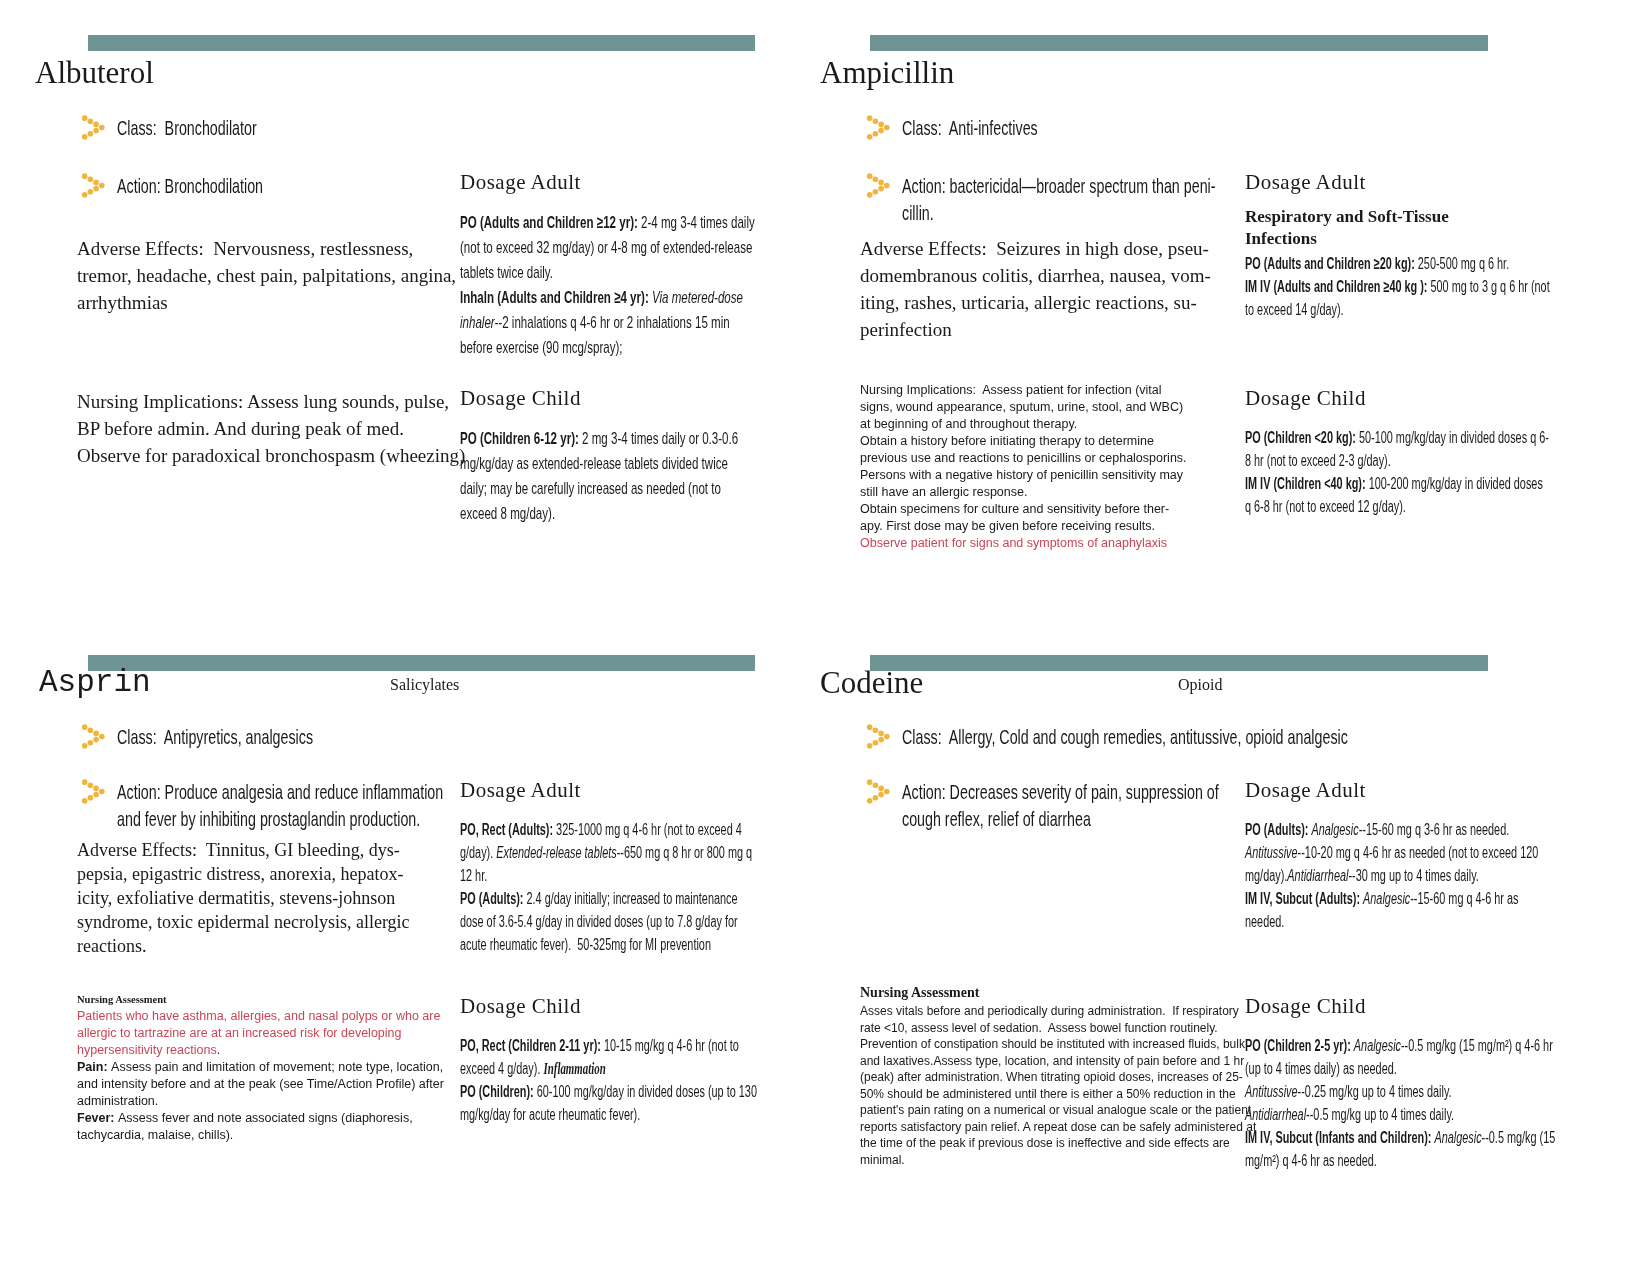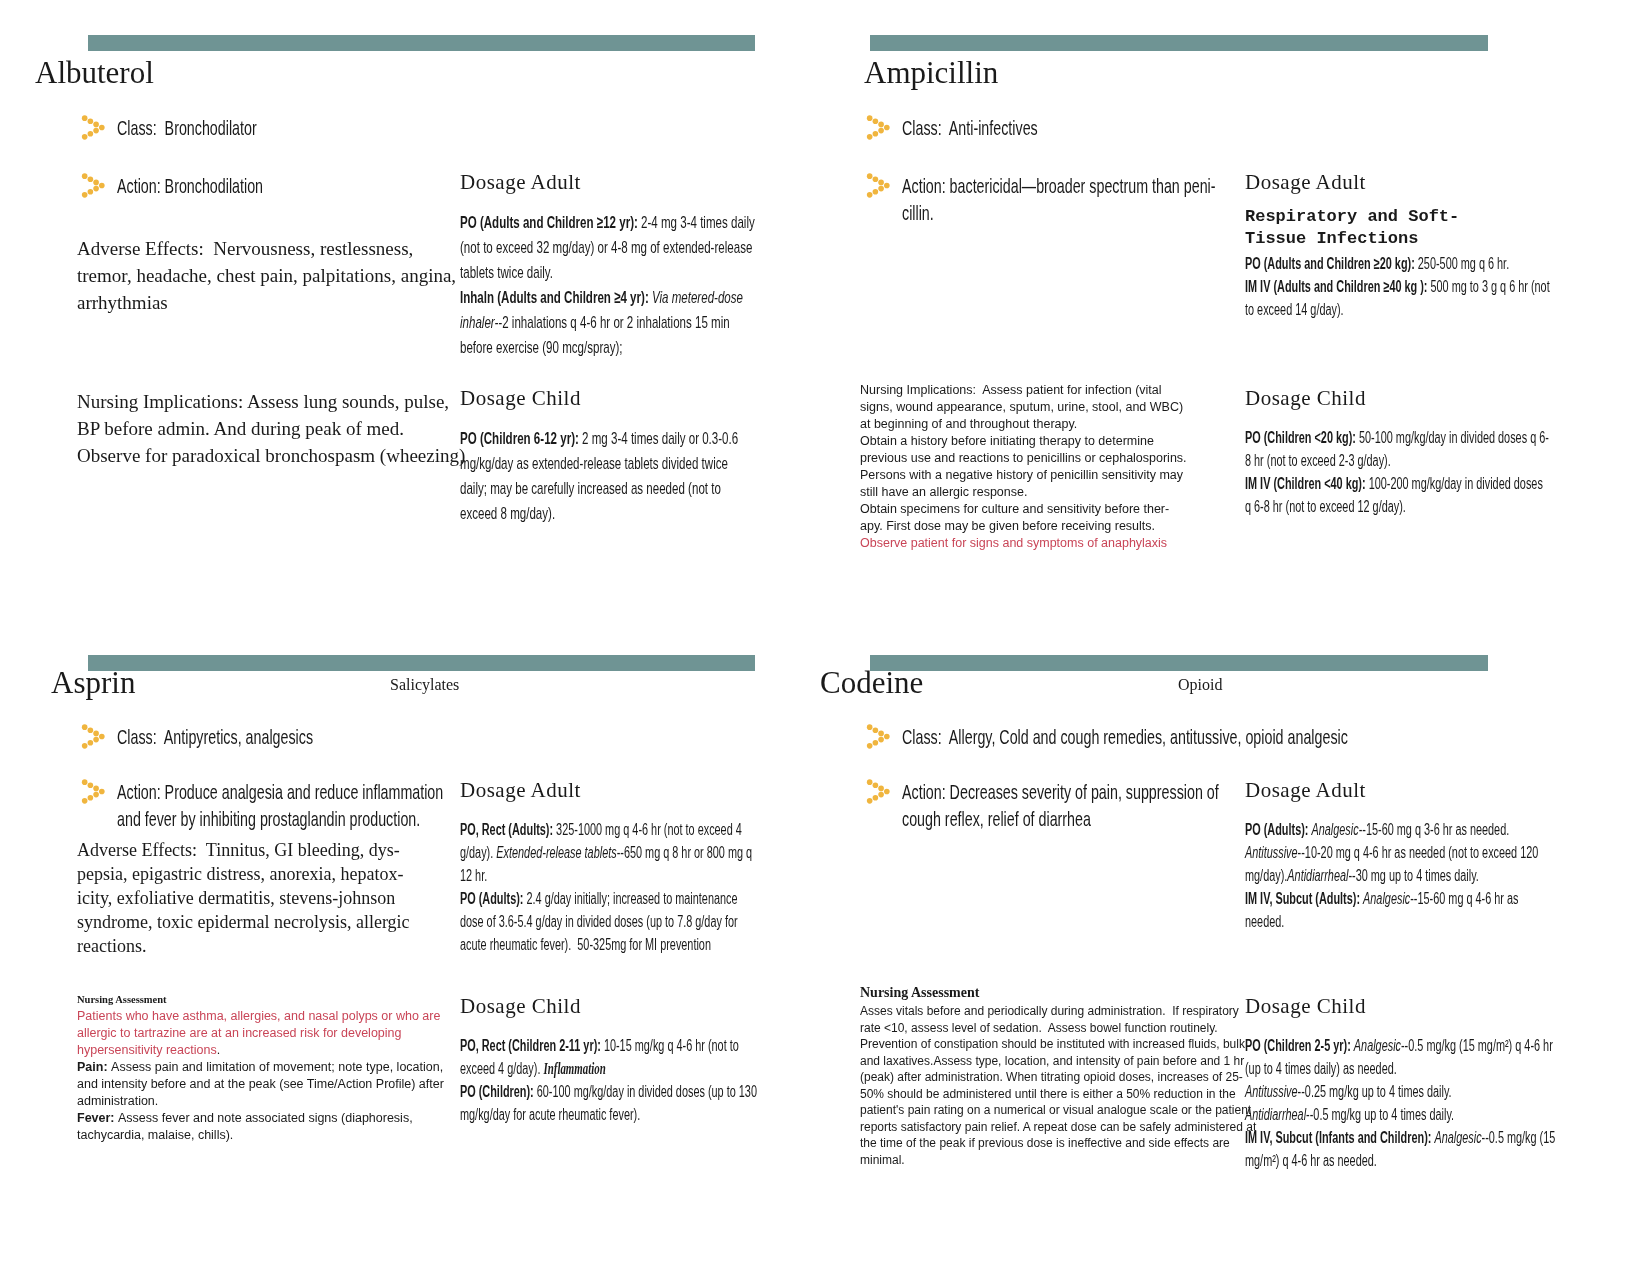--- a/index.html
+++ b/index.html
@@ -25,21 +25,21 @@
   }
   .class-line{font-size:21px;line-height:27px;width:900px;}
   .action-line{font-size:21px;line-height:27px;width:900px;}
   .dos-body{font-size:17px;line-height:25px;}
   .dos-body-sm{font-size:16px;line-height:23px;}
   .serif-body{position:absolute;font-family:"Liberation Serif",serif;font-size:19px;line-height:27px;white-space:pre-wrap;}
   .serif-body-sm{position:absolute;font-family:"Liberation Serif",serif;font-size:18px;line-height:24px;white-space:pre-wrap;}
   .sans-body{position:absolute;font-family:"Liberation Sans",sans-serif;font-size:12.5px;line-height:17px;white-space:pre-wrap;}
   .sans-body-sm{position:absolute;font-family:"Liberation Sans",sans-serif;font-size:12px;line-height:16.5px;white-space:pre-wrap;}
   .dos-head{position:absolute;font-family:"Liberation Serif",serif;font-size:21px;letter-spacing:0.5px;white-space:pre-wrap;}
-  .subhead-serif{position:absolute;font-family:Liberation Mono, monospace;font-weight:bold;font-size:17px;line-height:22px;width:235px;white-space:pre-wrap;}
+  .subhead-serif{position:absolute;font-family:Liberation Serif, serif;font-weight:bold;font-size:17px;line-height:22px;width:235px;white-space:pre-wrap;}
   .nurse-head-sm{position:absolute;font-family:"Liberation Serif",serif;font-weight:bold;font-size:10.5px;white-space:pre-wrap;}
   .nurse-head{position:absolute;font-family:"Liberation Serif",serif;font-weight:bold;font-size:14px;white-space:pre-wrap;}
   .seg-n{}
   .seg-b{font-weight:bold;}
   .seg-i{font-style:italic;}
   .seg-sbi{font-family:"Liberation Serif",serif;font-weight:bold;font-style:italic;}
   .seg-red{color:var(--red);}
 </style>
 </head>
 <body>
@@ -79,21 +79,21 @@
 
   <div class="dos-head" style="left:425px;top:140px;">Dosage Adult</div>
   <div class="cond dos-body" style="left:425px;top:180px;width:434px;"><span class="seg-b">PO (Adults and Children ≥12 yr): </span><span class="seg-n">2-4 mg 3-4 times daily (not to exceed 32 mg/day) or 4-8 mg of extended-release tablets twice daily.</span><br><span class="seg-b">Inhaln (Adults and Children ≥4 yr): </span><span class="seg-i">Via metered-dose inhaler--</span><span class="seg-n">2 inhalations q 4-6 hr or 2 inhalations 15 min before exercise (90 mcg/spray);</span></div>
 
   <div class="dos-head" style="left:425px;top:356px;">Dosage Child</div>
   <div class="cond dos-body" style="left:425px;top:396px;width:434px;"><span class="seg-b">PO (Children 6-12 yr): </span><span class="seg-n">2 mg 3-4 times daily or 0.3-0.6 mg/kg/day as extended-release tablets divided twice daily; may be carefully increased as needed (not to exceed 8 mg/day).</span></div>
 </div>
 
 <div class="card" style="left:820px;top:30px;width:775px;height:600px;">
   <div class="bar" style="left:50px;top:5px;width:618px;"></div>
-  <div class="card-title" style="left:0px;top:25px;margin-left:44px;">Ampicillin</div>
+  <div class="card-title" style="left:0px;top:25px;">Ampicillin</div>
 
   <svg class="arrow-icon" style="left:45px;top:84px;" viewBox="0 0 26 26">
     <g fill="var(--dot)">
         <circle cx="4.5" cy="4" r="2.7"></circle>
         <circle cx="10" cy="7" r="2.7"></circle>
         <circle cx="15.5" cy="10" r="2.7"></circle>
         <circle cx="21" cy="13" r="2.7"></circle>
         <circle cx="15.5" cy="16" r="2.7"></circle>
         <circle cx="10" cy="19" r="2.7"></circle>
         <circle cx="4.5" cy="22" r="2.7"></circle>
@@ -107,33 +107,34 @@
         <circle cx="10" cy="7" r="2.7"></circle>
         <circle cx="15.5" cy="10" r="2.7"></circle>
         <circle cx="21" cy="13" r="2.7"></circle>
         <circle cx="15.5" cy="16" r="2.7"></circle>
         <circle cx="10" cy="19" r="2.7"></circle>
         <circle cx="4.5" cy="22" r="2.7"></circle>
       </g>
   </svg>
   <div class="cond action-line" style="left:82px;top:142px;"><span class="seg-n">Action: bactericidal—broader spectrum than peni-</span><br><span class="seg-n">cillin.</span></div>
 
+  <div class="serif-body" style="left:40px;top:205px;width:400px;"><span class="seg-n">Adverse Effects:  Seizures in high dose, pseu-</span><br><span class="seg-n">domembranous colitis, diarrhea, nausea, vom-</span><br><span class="seg-n">iting, rashes, urticaria, allergic reactions, su-</span><br><span class="seg-n">perinfection</span></div>
   <div class="sans-body" style="left:40px;top:352px;width:405px;"><span class="seg-n">Nursing Implications:  Assess patient for infection (vital</span><br><span class="seg-n">signs, wound appearance, sputum, urine, stool, and WBC)</span><br><span class="seg-n">at beginning of and throughout therapy.</span><br><span class="seg-n">Obtain a history before initiating therapy to determine</span><br><span class="seg-n">previous use and reactions to penicillins or cephalosporins.</span><br><span class="seg-n">Persons with a negative history of penicillin sensitivity may</span><br><span class="seg-n">still have an allergic response.</span><br><span class="seg-n">Obtain specimens for culture and sensitivity before ther-</span><br><span class="seg-n">apy. First dose may be given before receiving results.</span><br><span class="seg-red">Observe patient for signs and symptoms of anaphylaxis</span></div>
 
   <div class="dos-head" style="left:425px;top:140px;">Dosage Adult</div>
   <div class="subhead-serif" style="left:425px;top:176px;">Respiratory and Soft-Tissue Infections</div>
   <div class="cond dos-body-sm" style="left:425px;top:222px;width:449px;"><span class="seg-b">PO (Adults and Children ≥20 kg): </span><span class="seg-n">250-500 mg q 6 hr.</span><br><span class="seg-b">IM IV (Adults and Children ≥40 kg ): </span><span class="seg-n">500 mg to 3 g q 6 hr (not to exceed 14 g/day).</span></div>
 
   <div class="dos-head" style="left:425px;top:356px;">Dosage Child</div>
   <div class="cond dos-body-sm" style="left:425px;top:396px;width:449px;"><span class="seg-b">PO (Children &lt;20 kg): </span><span class="seg-n">50-100 mg/kg/day in divided doses q 6-8 hr (not to exceed 2-3 g/day).</span><br><span class="seg-b">IM IV (Children &lt;40 kg): </span><span class="seg-n">100-200 mg/kg/day in divided doses q 6-8 hr (not to exceed 12 g/day).</span></div>
 </div>
 
 <div class="card" style="left:35px;top:650px;width:760px;height:625px;">
   <div class="bar" style="left:53px;top:5px;width:667px;"></div>
-  <div class="card-title" style="left:16px;top:15px;">Asprin</div>
+  <div class="card-title" style="left:4px;top:15px;font-family:Liberation Mono, monospace;">Asprin</div>
   <div class="card-subtitle" style="left:355px;top:26px;">Salicylates</div>
 
   <svg class="arrow-icon" style="left:45px;top:73px;" viewBox="0 0 26 26">
     <g fill="var(--dot)">
         <circle cx="4.5" cy="4" r="2.7"></circle>
         <circle cx="10" cy="7" r="2.7"></circle>
         <circle cx="15.5" cy="10" r="2.7"></circle>
         <circle cx="21" cy="13" r="2.7"></circle>
         <circle cx="15.5" cy="16" r="2.7"></circle>
         <circle cx="10" cy="19" r="2.7"></circle>

